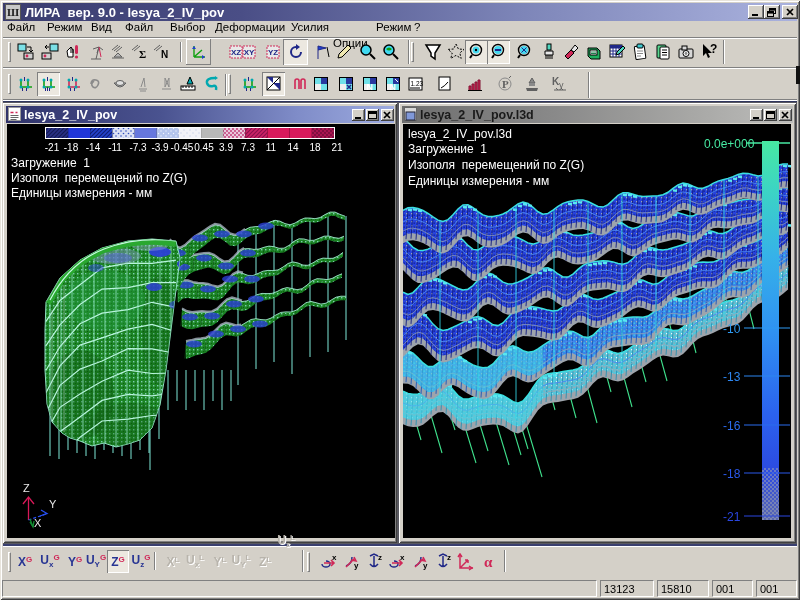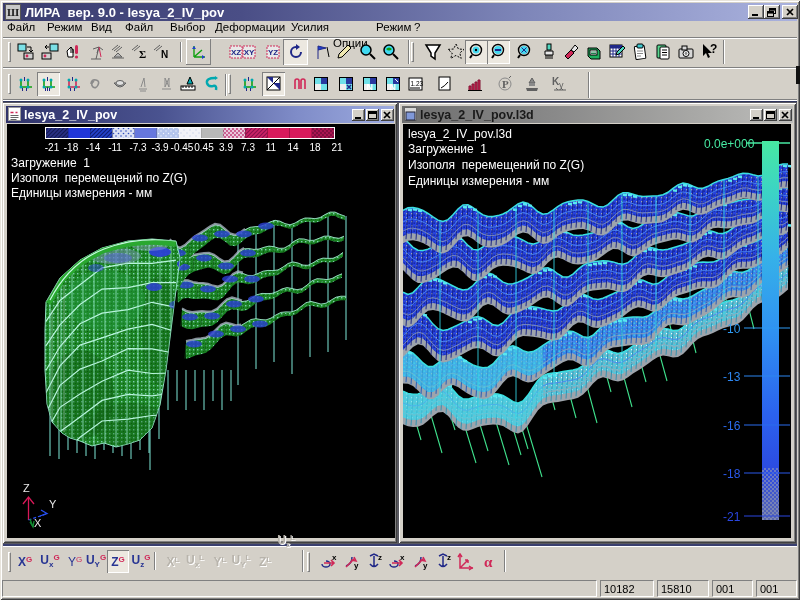--- a/index.html
+++ b/index.html
@@ -761,21 +761,21 @@
   </svg>
 <div class="abs" style="left:3px;top:546px;width:794px;height:1px;background:#fff"></div>
 <div class="handle" style="left:8px;top:552px;height:20px"></div>
 <div class="tbtn" style="left:14px;top:550px;width:22px;height:23px;">
     <span style="font-size:12px;font-weight:bold;color:#283593;line-height:1">X<span style="font-size:8px;vertical-align:4px;color:#d02858">G</span></span>
   </div>
 <div class="tbtn" style="left:39px;top:550px;width:22px;height:23px;">
     <span style="font-size:12px;font-weight:bold;color:#283593;line-height:1">U<span style="font-size:8px;vertical-align:-3px;color:#283593">x</span><span style="font-size:8px;vertical-align:4px;color:#d02858">G</span></span>
   </div>
 <div class="tbtn" style="left:64px;top:550px;width:22px;height:23px;">
-    <span style="font-size:12px;font-weight:normal;color:#283593;line-height:1">Y<span style="font-size:8px;vertical-align:4px;color:#d02858">G</span></span>
+    <span style="font-size:12px;font-weight:bold;color:#283593;line-height:1">Y<span style="font-size:8px;vertical-align:4px;color:#d02858">G</span></span>
   </div>
 <div class="tbtn" style="left:85px;top:550px;width:22px;height:23px;">
     <span style="font-size:12px;font-weight:bold;color:#283593;line-height:1">U<span style="font-size:8px;vertical-align:-3px;color:#283593">Y</span><span style="font-size:8px;vertical-align:4px;color:#d02858">G</span></span>
   </div>
 <div class="tbtn" style="left:107px;top:550px;width:22px;height:23px;background:#ece8e0;background-image:radial-gradient(#fff 28%, transparent 30%);background-size:2px 2px;box-shadow:inset 1px 1px 0 #808080, inset -1px -1px 0 #ffffff;">
     <span style="font-size:12px;font-weight:bold;color:#283593;line-height:1">Z<span style="font-size:8px;vertical-align:4px;color:#d02858">G</span></span>
   </div>
 <div class="tbtn" style="left:130px;top:550px;width:22px;height:23px;">
     <span style="font-size:12px;font-weight:bold;color:#283593;line-height:1">U<span style="font-size:8px;vertical-align:-3px;color:#283593">z</span><span style="font-size:8px;vertical-align:4px;color:#d02858">G</span></span>
   </div>
@@ -847,15 +847,15 @@
     </svg>
   </div>
 <div class="tbtn" style="left:478px;top:550px;width:23px;height:23px;">
     <svg width="20" height="18" viewBox="0 0 20 18">
       <text x="4" y="14" font-size="15" font-weight="bold" fill="#d02858" font-family="Liberation Serif">α</text>
     </svg>
   </div>
 <div class="vsep" style="left:504px;top:550px;height:22px"></div>
 <div class="abs" style="left:2px;top:577px;width:796px;height:21px;background:#d4d0c8"></div>
 <div class="abs sunk" style="left:2px;top:580px;width:595px;height:17px;font-size:11px;color:#000;padding:2px 3px 0"></div>
-<div class="abs sunk" style="left:600px;top:580px;width:54px;height:17px;font-size:11px;color:#000;padding:2px 3px 0">10182</div>
+<div class="abs sunk" style="left:600px;top:580px;width:54px;height:17px;font-size:11px;color:#000;padding:2px 3px 0">13123</div>
 <div class="abs sunk" style="left:657px;top:580px;width:52px;height:17px;font-size:11px;color:#000;padding:2px 3px 0">15810</div>
 <div class="abs sunk" style="left:712px;top:580px;width:41px;height:17px;font-size:11px;color:#000;padding:2px 3px 0">001</div>
 <div class="abs sunk" style="left:756px;top:580px;width:41px;height:17px;font-size:11px;color:#000;padding:2px 3px 0">001</div>
 </body></html>

